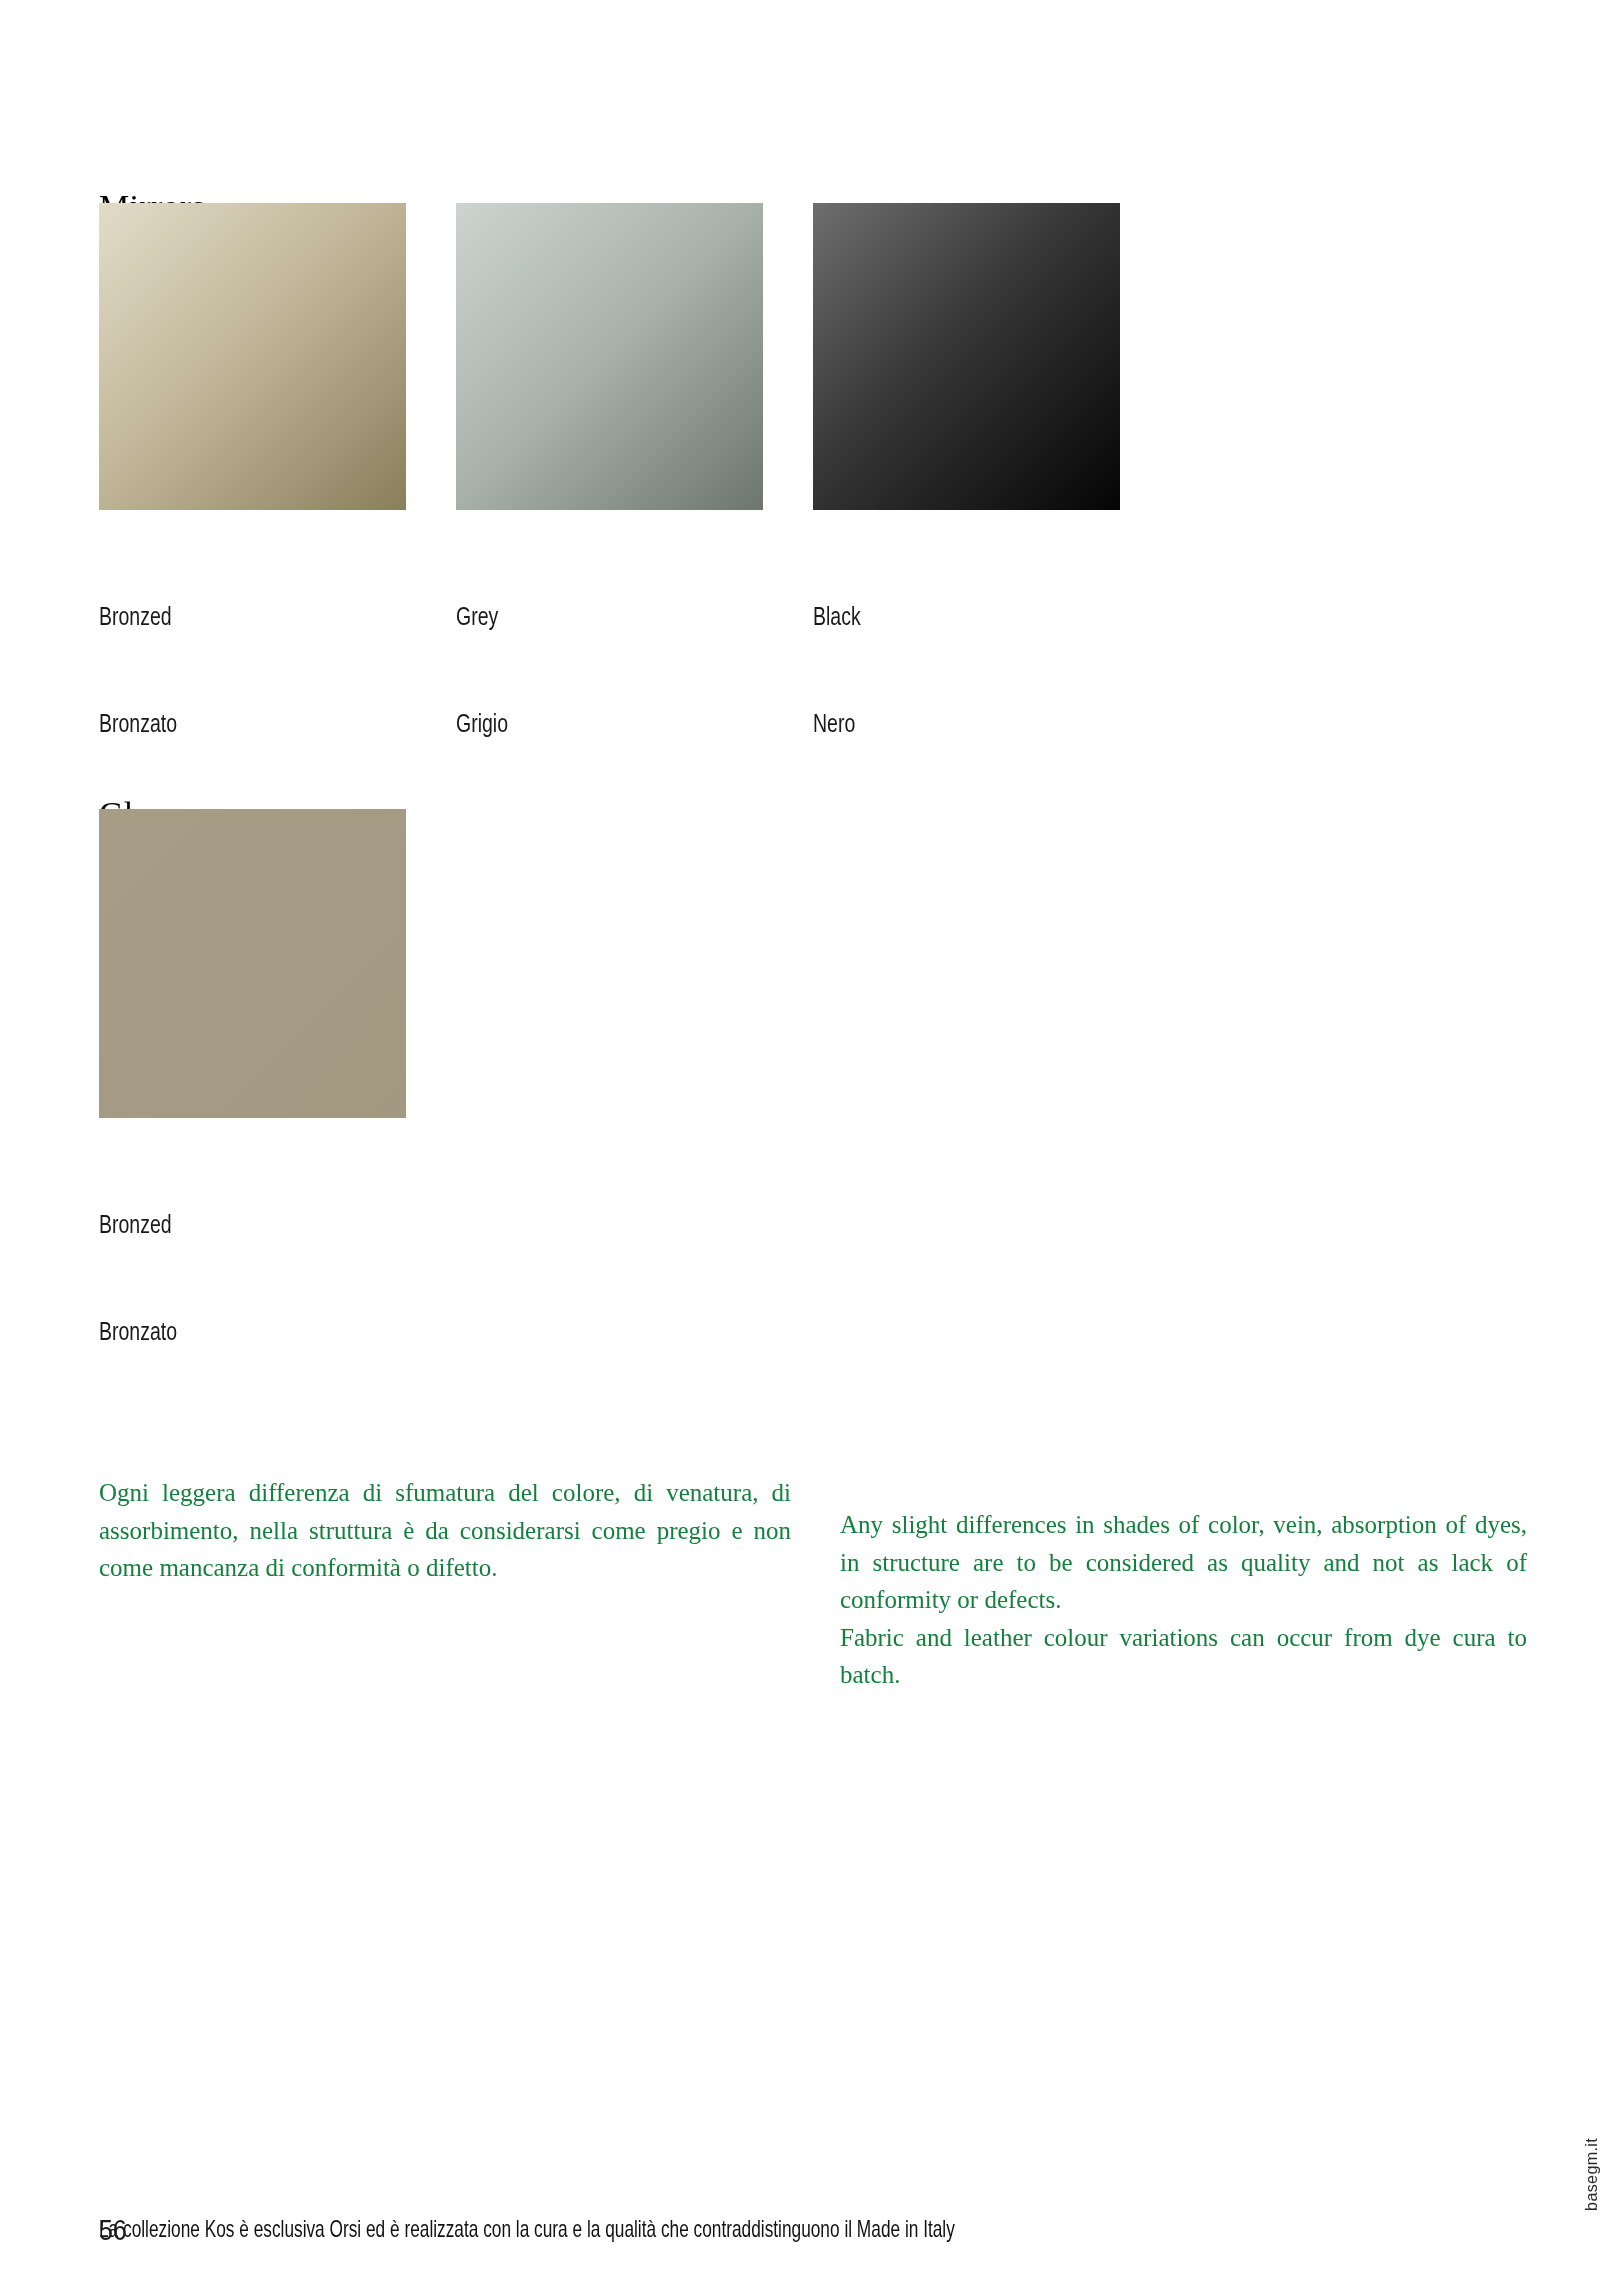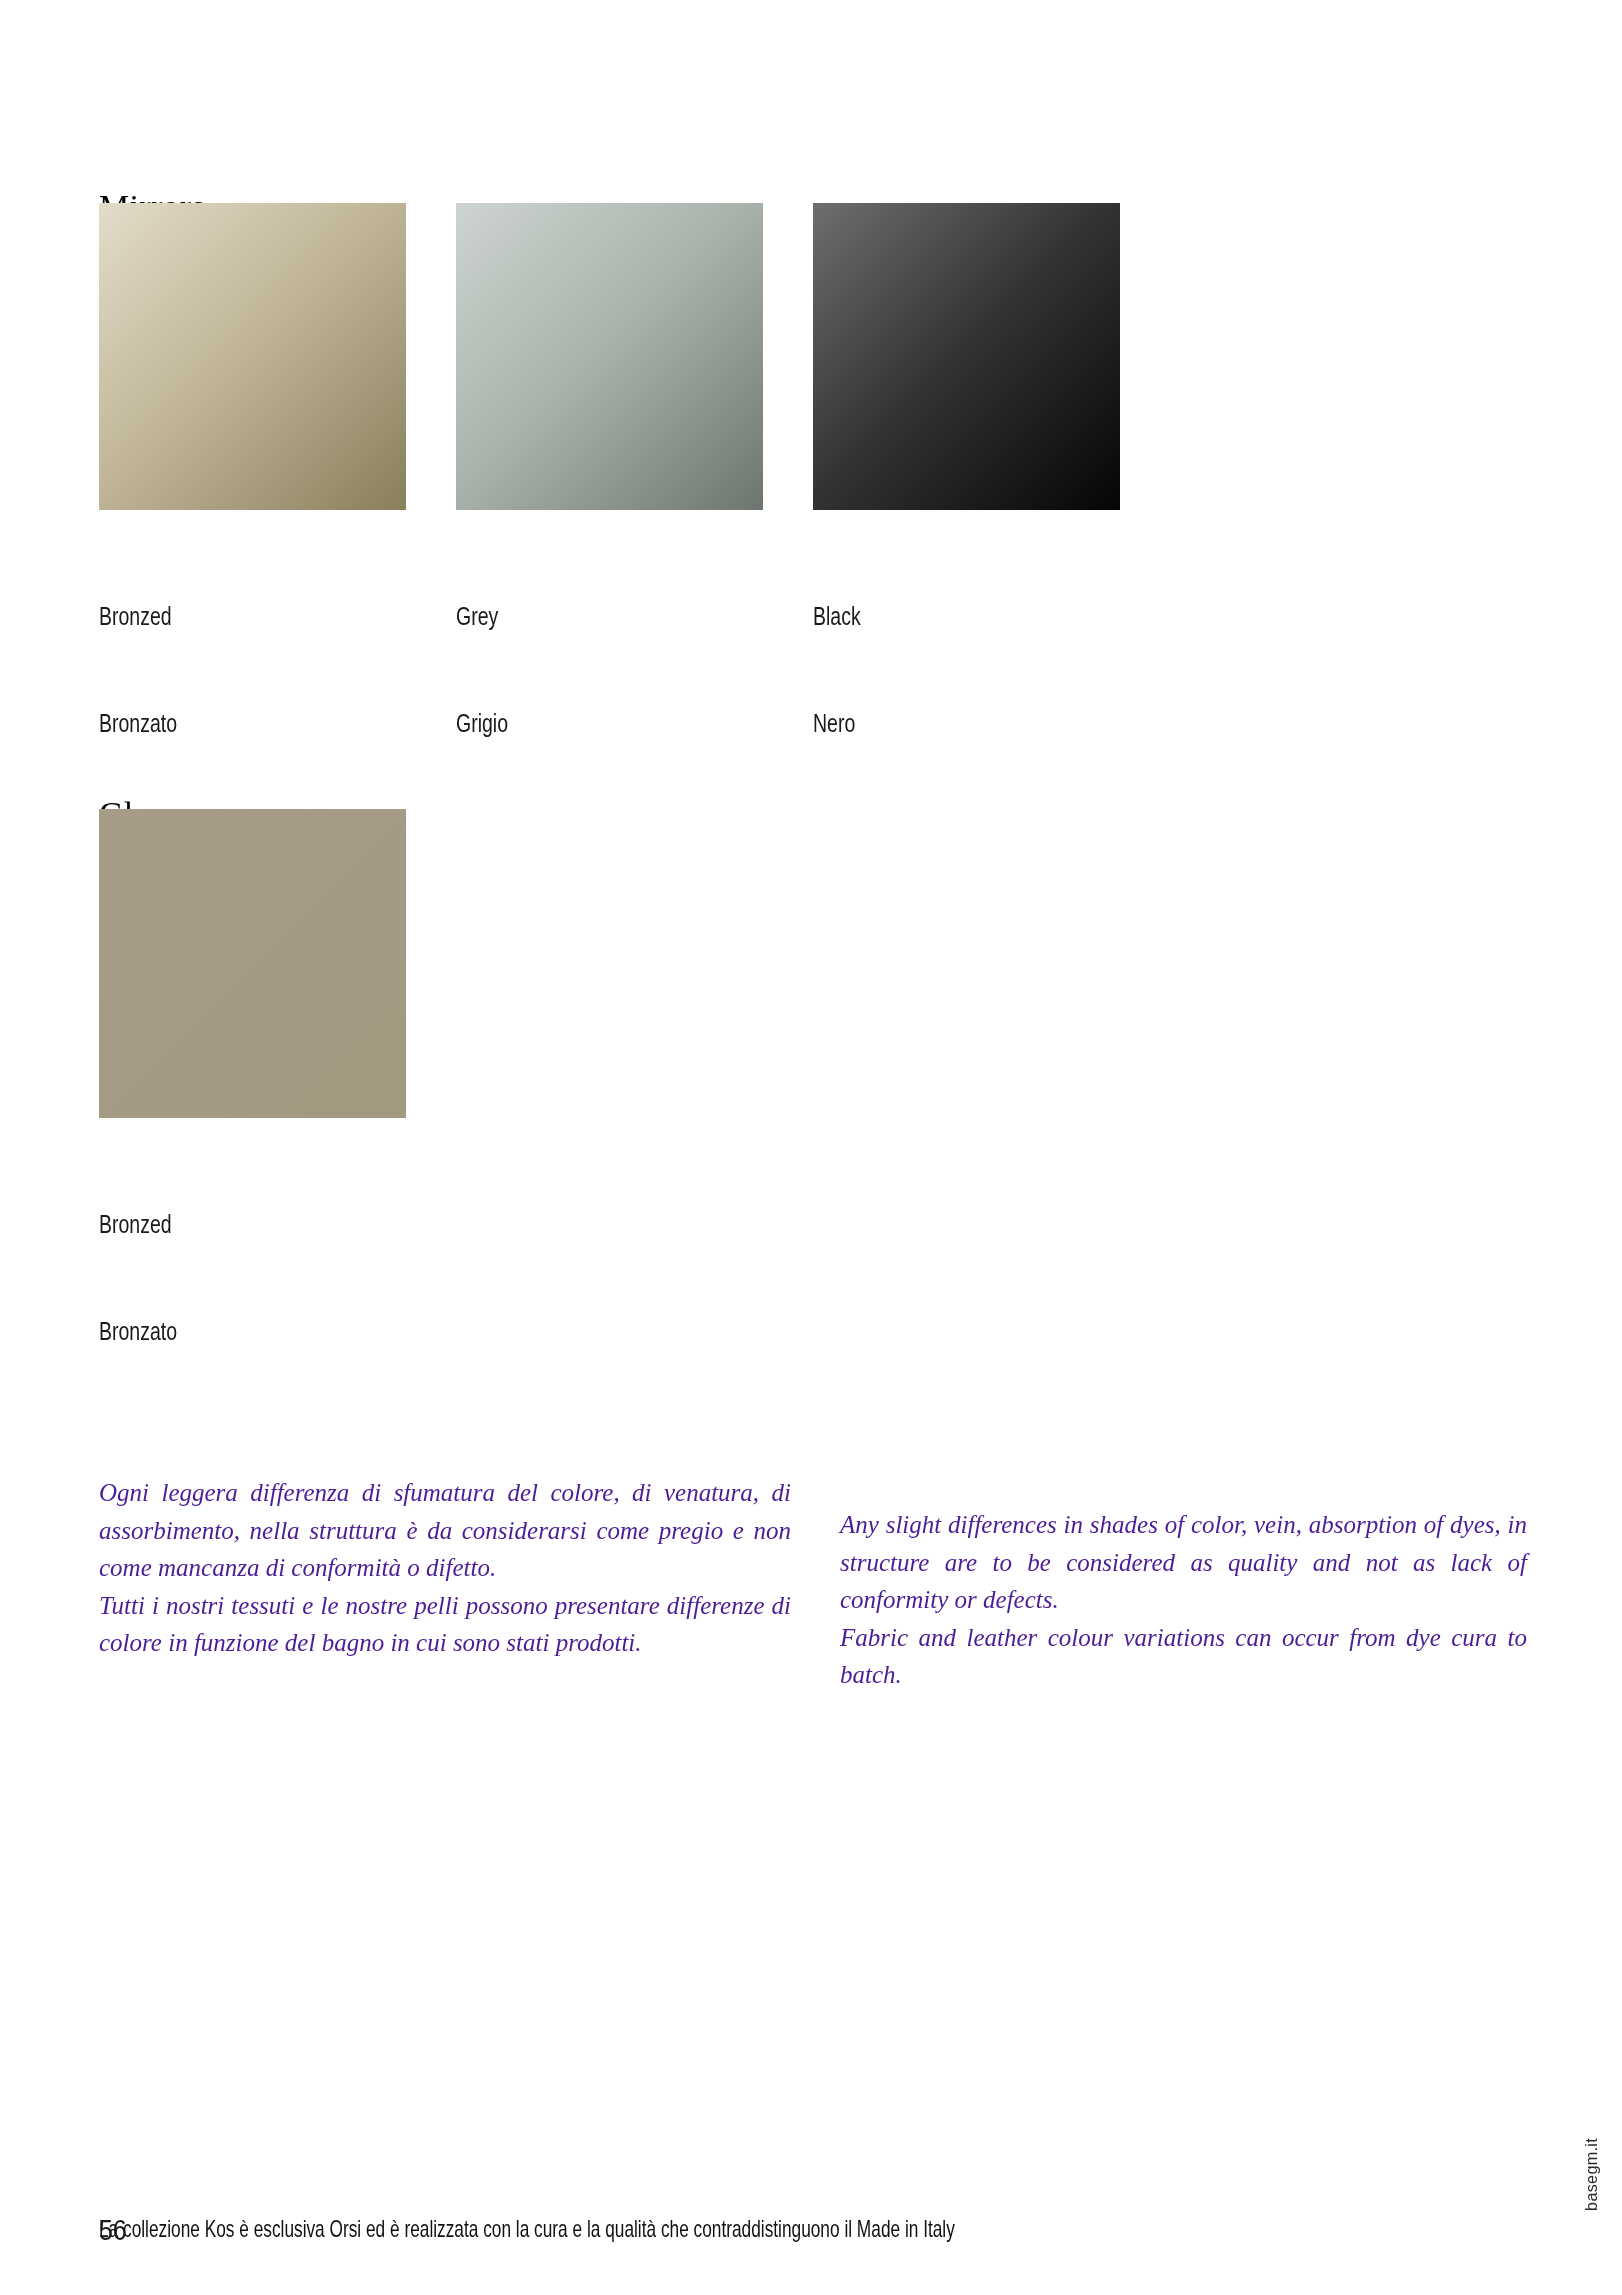--- a/index.html
+++ b/index.html
@@ -75,24 +75,23 @@
     transform-origin: left top;
     white-space: pre;
   }
   .swatch-labels .ln { display: block; }
 
   
   .disclaimer {
     position: absolute;
     top: 1474px;
     font-family: "Liberation Serif", "DejaVu Serif", serif;
-    font-style: italic;
     font-size: 25px;
     line-height: 1.5;
-    color: #4c1d95;
+    color: #15803d;
     text-align: justify;
     text-justify: inter-word;
   }
   .disclaimer p {
     margin: 0;
   }
   #disclaimer-it { left: 99px; width: 692px; }
   #disclaimer-en { left: 840px; width: 687px; margin-top: 32px; }
 
   
@@ -187,21 +186,20 @@
         <span class="ln">Bronzed</span>
         <span class="ln">Bronzato</span>
       </div>
     </div>
 
 
   </div>
 
   <div class="disclaimer" id="disclaimer-it">
     <p>Ogni leggera differenza di sfumatura del colore, di venatura, di assorbimento, nella struttura è da considerarsi come pregio e non come mancanza di conformità o difetto.</p>
-    <p>Tutti i nostri tessuti e le nostre pelli possono presentare differenze di colore in funzione del bagno in cui sono stati prodotti.</p>
   </div>
 
   <div class="disclaimer" id="disclaimer-en">
     <p>Any slight differences in shades of color, vein, absorption of dyes, in structure are to be considered as quality and not as lack of conformity or defects.</p>
     <p>Fabric and leather colour variations can occur from dye cura to batch.</p>
   </div>
 
   <div class="footer">
     <span class="fl">La collezione Kos è esclusiva Orsi ed è realizzata con la cura e la qualità che contraddistinguono il Made in Italy</span>
     

